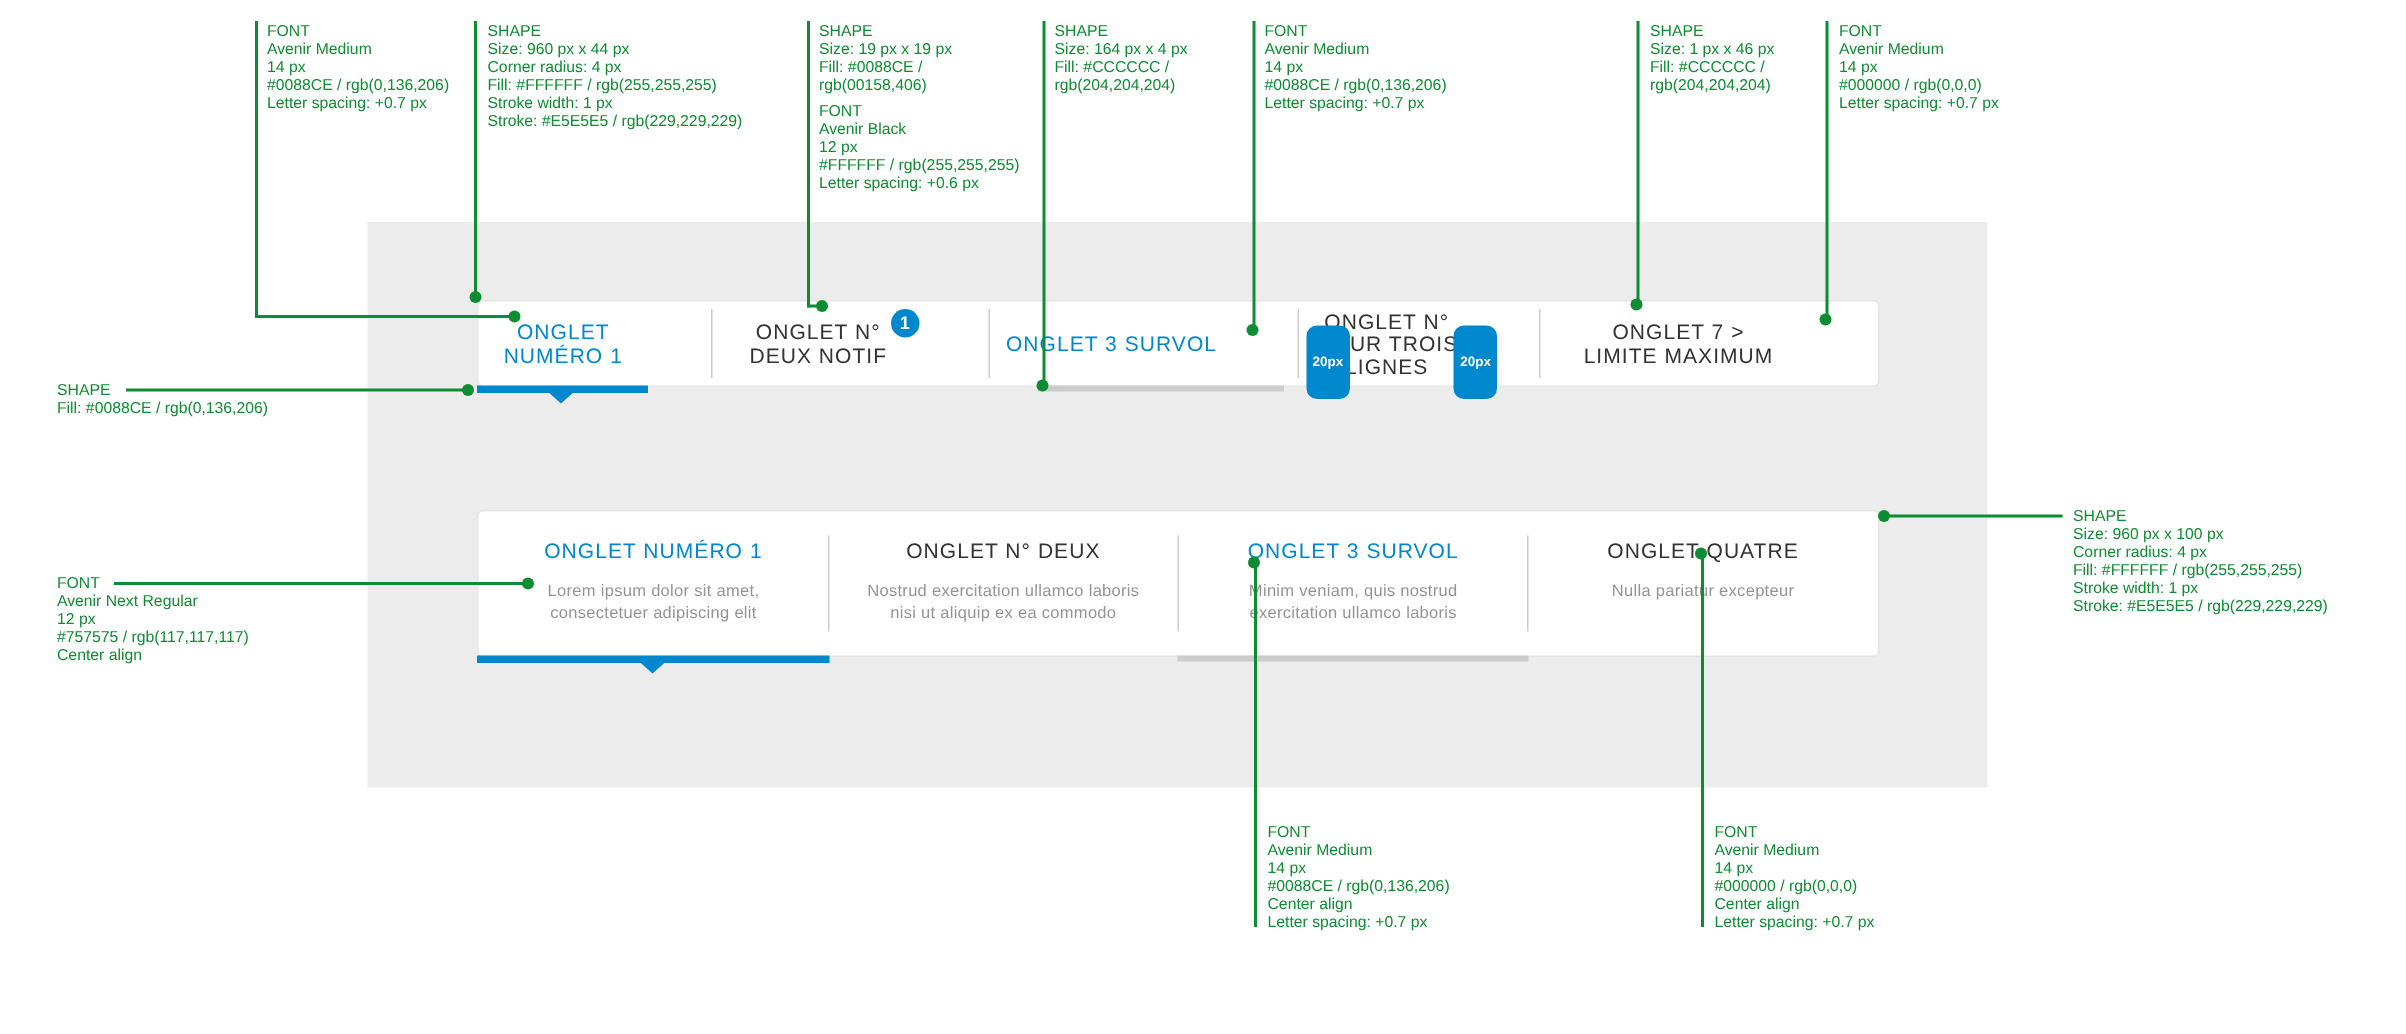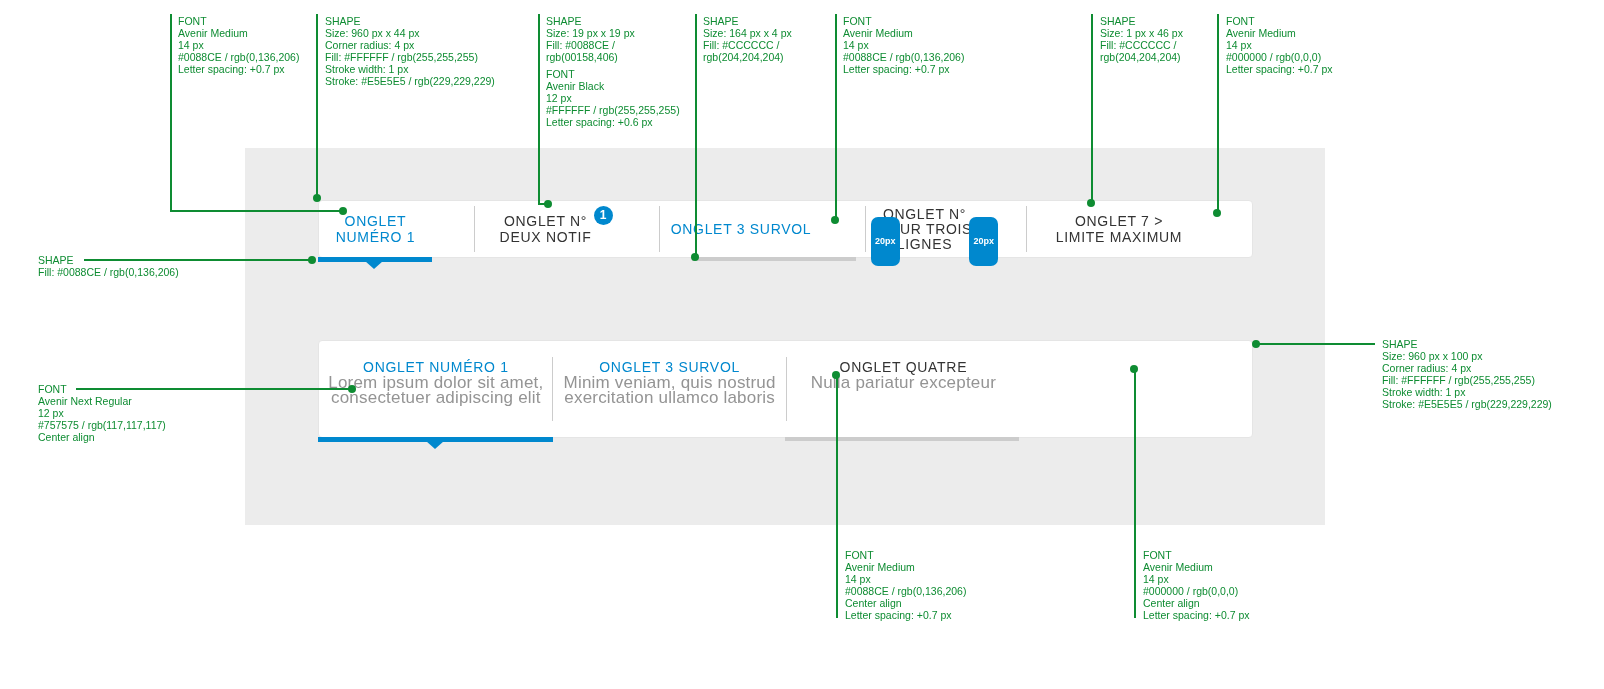--- a/index.html
+++ b/index.html
@@ -50,22 +50,22 @@
     background: var(--divider-gray, #CCCCCC);
   }
   #card2 .tab + .tab::before { height: 64px; }
 
   #card1 .t1{width:113px} #card1 .t2{width:143px} #card1 .t3{width:118px}
   #card1 .t4{width:164px} #card1 .t5{width:119px; line-height:15px}
   #card1 .t6{width:117px} #card1 .t7{width:186px}
   #card2 .tab { width: 233.75px; justify-content: flex-start; padding-top: 18px; }
 
   .tab .subtitle {
-    margin-top: 0;
-    font-size: 17px; letter-spacing: 0.2px;
+    margin-top: 12px;
+    font-size: 11px; letter-spacing: 0.2px;
     line-height: 15px;
     color: var(--subtitle-gray, #949494);
   }
 
   
   .active-bar { position: absolute; left: -1px; bottom: -5px; height: 5px;
     background: var(--accent-blue, #0088CE); z-index: 2; }
   #card1 .active-bar { width: 114px; }
   #card2 .active-bar { width: 235px; }
   .caret { position: absolute; width: 0; height: 0; z-index: 2;
@@ -159,20 +159,27 @@
 </div>
 
 <div id="card2" class="card">
   <div class="tab blue">
     <div>ONGLET NUMÉRO 1</div>
     <div class="subtitle">
         <div>Lorem ipsum dolor sit amet,</div>
         <div>consectetuer adipiscing elit</div>
       </div>
   </div>
+  <div class="tab">
+    <div>ONGLET N° DEUX</div>
+    <div class="subtitle">
+        <div>Nostrud exercitation ullamco laboris</div>
+        <div>nisi ut aliquip ex ea commodo</div>
+      </div>
+  </div>
   <div class="tab blue">
     <div>ONGLET 3 SURVOL</div>
     <div class="subtitle">
         <div>Minim veniam, quis nostrud</div>
         <div>exercitation ullamco laboris</div>
       </div>
   </div>
   <div class="tab">
     <div>ONGLET QUATRE</div>
     <div class="subtitle">

